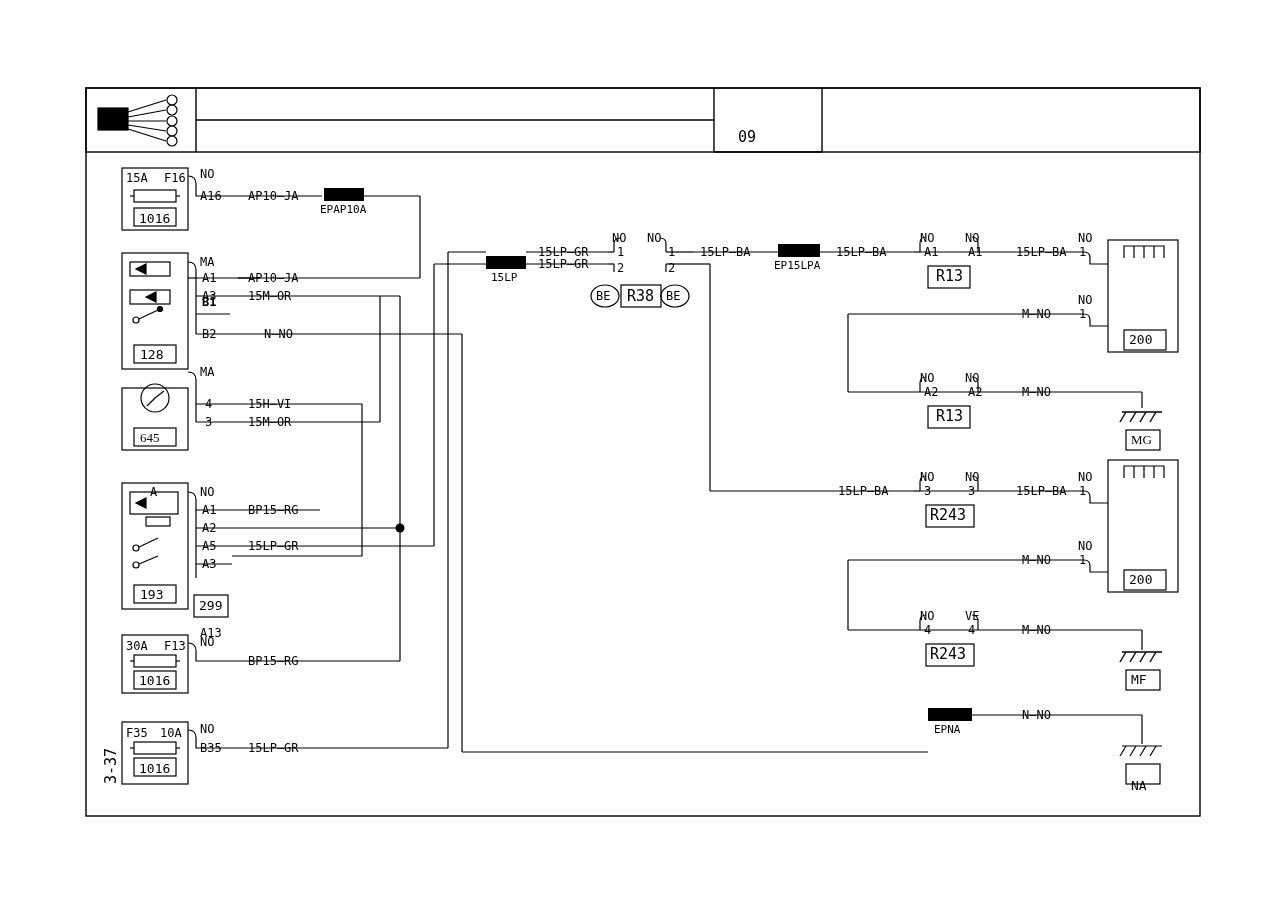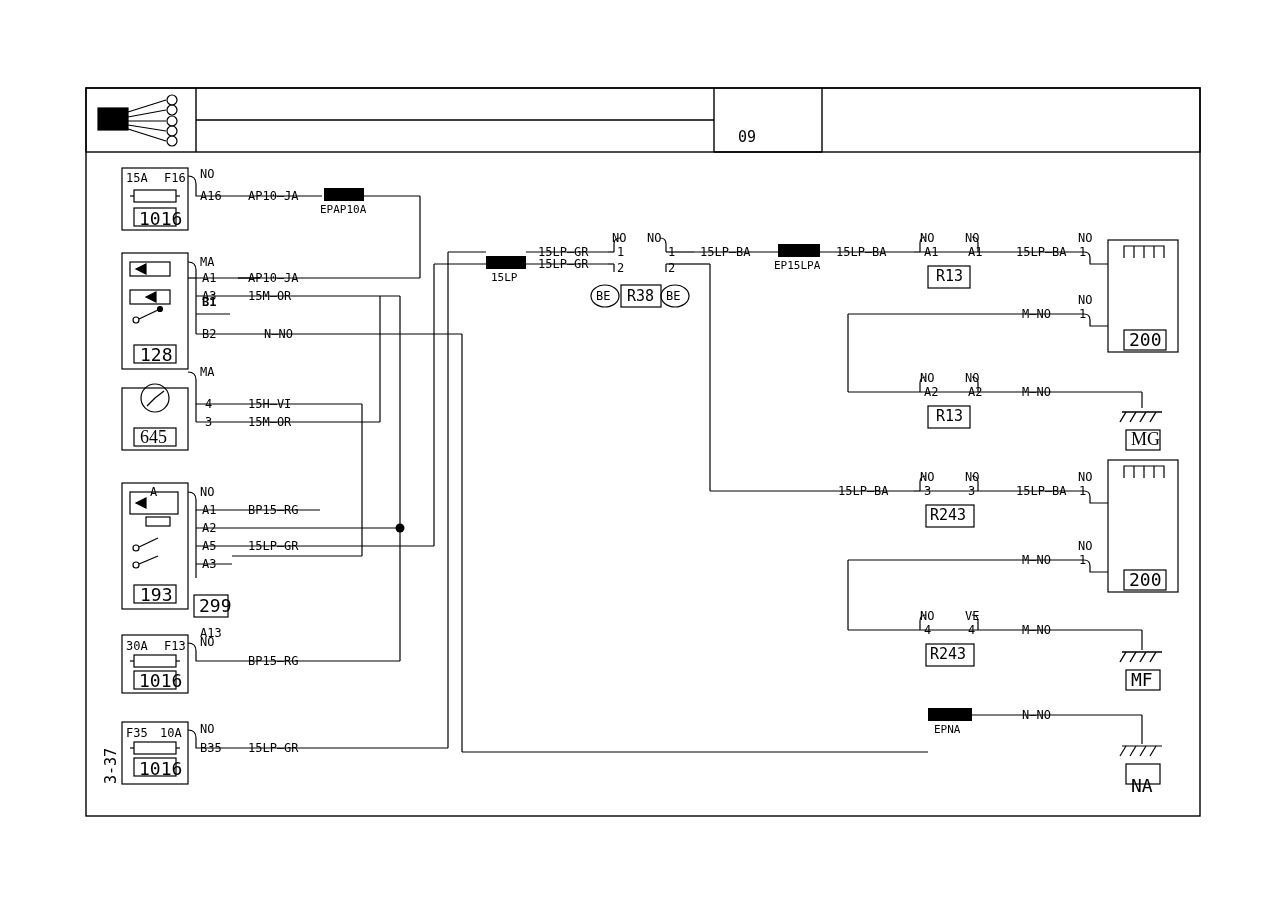--- a/index.html
+++ b/index.html
@@ -2,21 +2,21 @@
 <html><head>
 <meta charset="utf-8">
 <style>
   html,body{margin:0;padding:0;background:#ffffff;}
   body{width:1286px;height:909px;font-family:"DejaVu Sans Mono", monospace;color:#000;}
   #sheet{position:relative;width:1286px;height:909px;overflow:hidden;}
   .abs{position:absolute;}
   .txt{font-family:"DejaVu Sans Mono", monospace;font-size:12px;letter-spacing:0px;white-space:pre;line-height:12px;}
   .t11{font-size:11px;line-height:11px;}
   .t12{font-size:12px;line-height:12px;}
-  .t13{font-size:18px;line-height:13px;}
+  .t13{font-size:13px;line-height:13px;}
   .t15{font-size:15px;line-height:15px;}
   svg{display:block;}
 </style>
 </head>
 <body>
 
 <div id="sheet">
 
   <svg class="abs" style="left:0;top:0;" width="1286" height="909">
     <g stroke="#000" fill="none" stroke-width="1.4">

